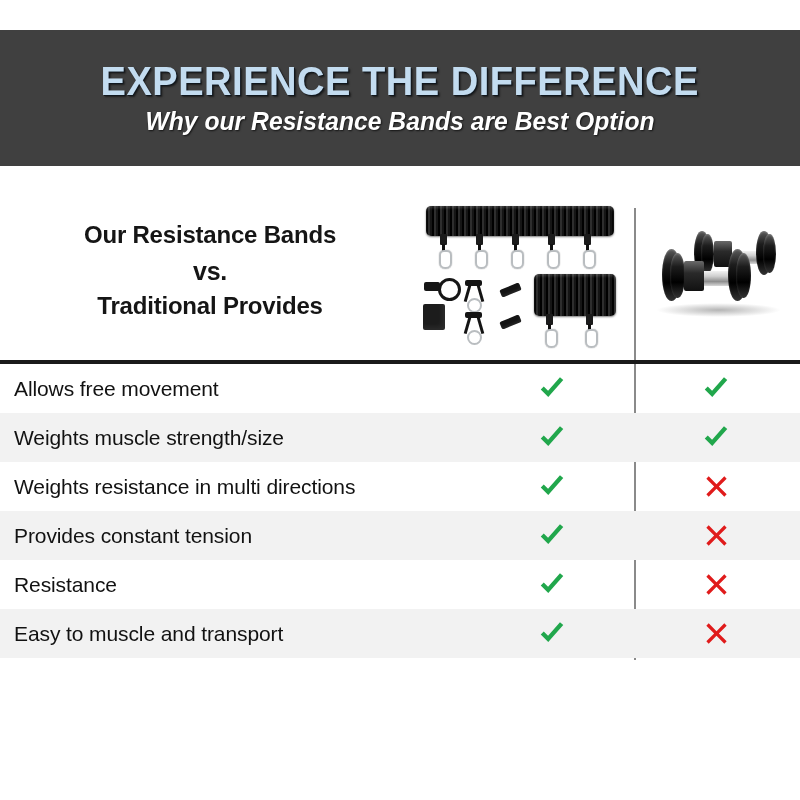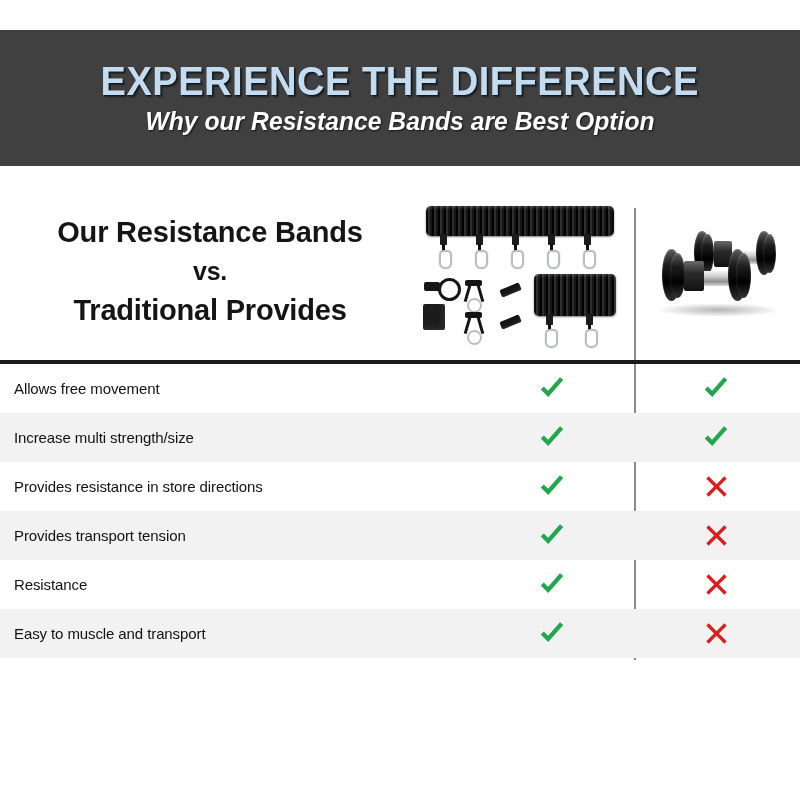--- a/index.html
+++ b/index.html
@@ -48,21 +48,21 @@
     position:absolute;left:0;top:180px;width:800px;height:182px;
   }
   .head-left{
     position:absolute;left:0;top:0;width:420px;height:182px;
     display:flex;flex-direction:column;align-items:center;justify-content:center;
   }
   .head-line{
     color:#151515;
     font-family:"Liberation Sans", sans-serif;
     font-weight:bold;
-    font-size:29px;
+    font-size:24px;
     white-space:nowrap;
     line-height:1.45;
     letter-spacing:-0.2px;
   }
   .head-line.small{font-size:25px;}
 
   
   .v-divider{
     position:absolute;left:634px;top:208px;width:2px;height:452px;
     background:#8a8a8a;
@@ -150,21 +150,21 @@
   .rows{position:absolute;left:0;top:364px;width:800px;}
   .row{
     position:relative;height:49px;width:800px;
     display:flex;align-items:center;
     box-sizing:border-box;
   }
   .row.alt{background:#f2f2f2;}
   .row-label{
     color:#121212;
     font-family:"Liberation Sans", sans-serif;
-    font-size:15px;
+    font-size:21px;
     font-weight:normal;
     padding-left:14px;
     white-space:nowrap;
     letter-spacing:-0.1px;
     flex:0 0 505px;
   }
   .mark-cell{
     flex:0 0 0;
     position:absolute;
     display:flex;align-items:center;justify-content:center;
@@ -287,49 +287,49 @@
         </svg>
       </div>
       <div class="mark-cell col-weights">
         <svg class="check" viewBox="0 0 32 32">
           <path d="M4 16.5 L12 24.5 L28 6.5 L24.5 3.5 L11.8 17.8 L7.2 13.2 Z" fill="#21a74c"></path>
         </svg>
       </div>
     </div>
 
     <div class="row alt">
-      <div class="row-label">Increase multi strength/size</div>
+      <div class="row-label">Weights muscle strength/size</div>
       <div class="mark-cell col-bands">
         <svg class="check" viewBox="0 0 32 32">
           <path d="M4 16.5 L12 24.5 L28 6.5 L24.5 3.5 L11.8 17.8 L7.2 13.2 Z" fill="#21a74c"></path>
         </svg>
       </div>
       <div class="mark-cell col-weights">
         <svg class="check" viewBox="0 0 32 32">
           <path d="M4 16.5 L12 24.5 L28 6.5 L24.5 3.5 L11.8 17.8 L7.2 13.2 Z" fill="#21a74c"></path>
         </svg>
       </div>
     </div>
 
     <div class="row">
-      <div class="row-label">Provides resistance in store directions</div>
+      <div class="row-label">Weights resistance in multi directions</div>
       <div class="mark-cell col-bands">
         <svg class="check" viewBox="0 0 32 32">
           <path d="M4 16.5 L12 24.5 L28 6.5 L24.5 3.5 L11.8 17.8 L7.2 13.2 Z" fill="#21a74c"></path>
         </svg>
       </div>
       <div class="mark-cell col-weights">
         <svg class="cross" viewBox="0 0 32 32">
           <path d="M6 3 L16 13 L26 3 L29 6 L19 16 L29 26 L26 29 L16 19 L6 29 L3 26 L13 16 L3 6 Z" fill="#e01b1b"></path>
         </svg>
       </div>
     </div>
 
     <div class="row alt">
-      <div class="row-label">Provides transport tension</div>
+      <div class="row-label">Provides constant tension</div>
       <div class="mark-cell col-bands">
         <svg class="check" viewBox="0 0 32 32">
           <path d="M4 16.5 L12 24.5 L28 6.5 L24.5 3.5 L11.8 17.8 L7.2 13.2 Z" fill="#21a74c"></path>
         </svg>
       </div>
       <div class="mark-cell col-weights">
         <svg class="cross" viewBox="0 0 32 32">
           <path d="M6 3 L16 13 L26 3 L29 6 L19 16 L29 26 L26 29 L16 19 L6 29 L3 26 L13 16 L3 6 Z" fill="#e01b1b"></path>
         </svg>
       </div>

